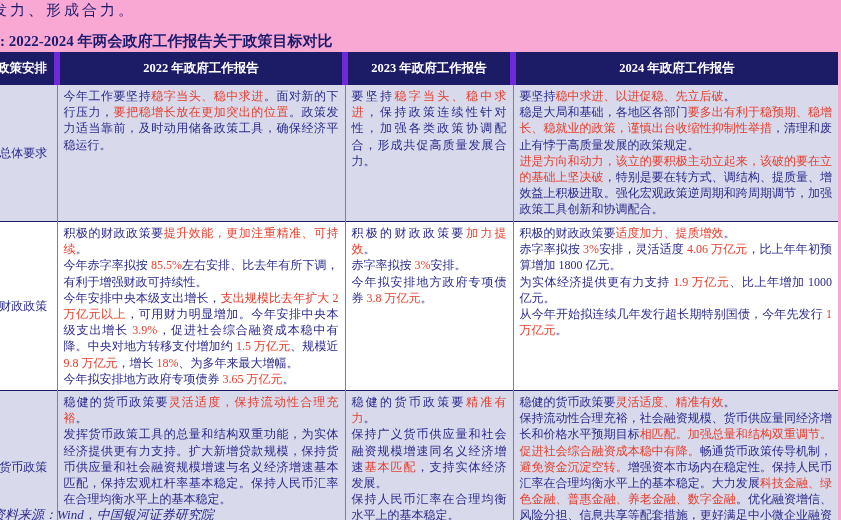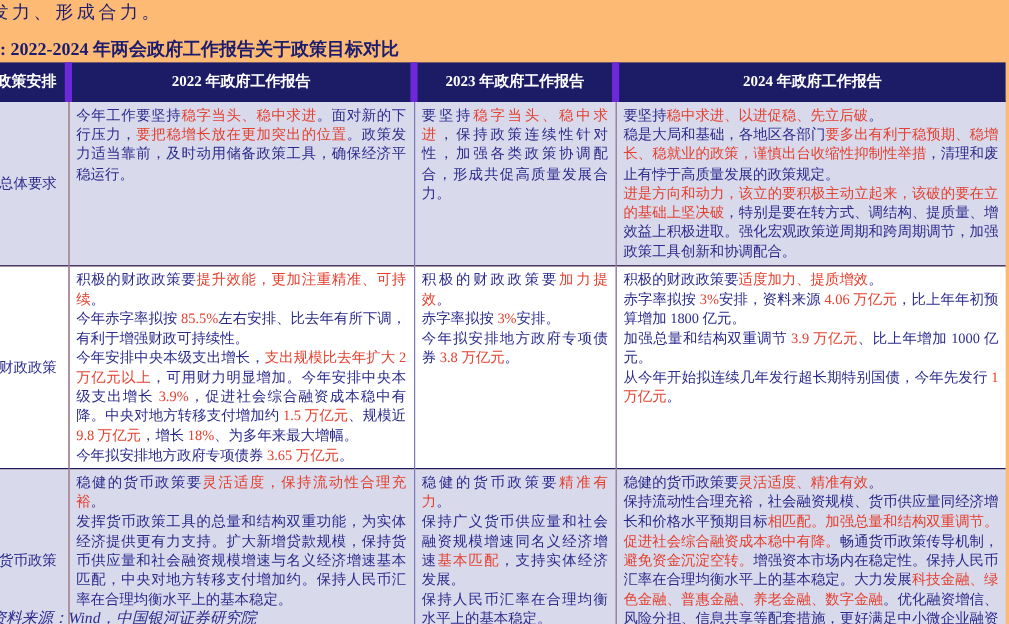--- a/index.html
+++ b/index.html
@@ -1,18 +1,18 @@
 <!DOCTYPE html>
 <html><head>
 <meta charset="utf-8">
 <style>
   html,body{margin:0;padding:0;background:#ffffff;}
   #viewport{
     position:relative;width:841px;height:520px;overflow:hidden;
-    background:#fdba74;
+    background:#f9a8d4;
     font-family:"Liberation Serif","DejaVu Serif",serif;
   }
   .sheet{position:absolute;left:-10px;top:0;width:850px;}
   .topline{
     position:absolute;left:2px;top:1px;width:840px;
     font-size:15px;letter-spacing:3px;color:#1c1c6e;white-space:nowrap;
   }
   .chart-title{
     position:absolute;left:10px;top:32px;width:840px;
     font-size:15px;font-weight:bold;color:#1c1c6e;white-space:nowrap;
@@ -102,30 +102,30 @@
               <div class="para"><span>今年安排中央本级支出增长，</span><span class="hl">支出规模比去年扩大 2 万亿元以上</span><span>，可用财力明显增加。今年安排中央本级支出增长 </span><span class="hl">3.9%</span><span>，促进社会综合融资成本稳中有降。中央对地方转移支付增加约 </span><span class="hl">1.5 万亿元</span><span>、规模近 </span><span class="hl">9.8 万亿元</span><span>，增长 </span><span class="hl">18%</span><span>、为多年来最大增幅。</span></div>
               <div class="para"><span>今年拟安排地方政府专项债券 </span><span class="hl">3.65 万亿元</span><span>。</span></div>
             </td>
           <td class="cell">
               <div class="para"><span>积极的财政政策要</span><span class="hl">加力提效</span><span>。</span></div>
               <div class="para"><span>赤字率拟按 </span><span class="hl">3%</span><span>安排。</span></div>
               <div class="para"><span>今年拟安排地方政府专项债券 </span><span class="hl">3.8 万亿元</span><span>。</span></div>
             </td>
           <td class="cell">
               <div class="para"><span>积极的财政政策要</span><span class="hl">适度加力、提质增效</span><span>。</span></div>
-              <div class="para"><span>赤字率拟按 </span><span class="hl">3%</span><span>安排，资料来源 </span><span class="hl">4.06 万亿元</span><span>，比上年年初预算增加 1800 亿元。</span></div>
-              <div class="para"><span>加强总量和结构双重调节 </span><span class="hl">3.9 万亿元</span><span>、比上年增加 1000 亿元。</span></div>
+              <div class="para"><span>赤字率拟按 </span><span class="hl">3%</span><span>安排，灵活适度 </span><span class="hl">4.06 万亿元</span><span>，比上年年初预算增加 1800 亿元。</span></div>
+              <div class="para"><span>为实体经济提供更有力支持 </span><span class="hl">1.9 万亿元</span><span>、比上年增加 1000 亿元。</span></div>
               <div class="para"><span>从今年开始拟连续几年发行超长期特别国债，今年先发行 </span><span class="hl">1 万亿元</span><span>。</span></div>
             </td>
         </tr>
         <tr>
           <td class="rowlabel">货币政策</td>
           <td class="cell">
               <div class="para"><span>稳健的货币政策要</span><span class="hl">灵活适度，保持流动性合理充裕</span><span>。</span></div>
-              <div class="para"><span>发挥货币政策工具的总量和结构双重功能，为实体经济提供更有力支持。扩大新增贷款规模，保持货币供应量和社会融资规模增速与名义经济增速基本匹配，中央对地方转移支付增加约。保持人民币汇率在合理均衡水平上的基本稳定。</span></div>
+              <div class="para"><span>发挥货币政策工具的总量和结构双重功能，为实体经济提供更有力支持。扩大新增贷款规模，保持货币供应量和社会融资规模增速与名义经济增速基本匹配，保持宏观杠杆率基本稳定。保持人民币汇率在合理均衡水平上的基本稳定。</span></div>
             </td>
           <td class="cell">
               <div class="para"><span>稳健的货币政策要</span><span class="hl">精准有力</span><span>。</span></div>
               <div class="para"><span>保持广义货币供应量和社会融资规模增速同名义经济增速</span><span class="hl">基本匹配</span><span>，支持实体经济发展。</span></div>
               <div class="para"><span>保持人民币汇率在合理均衡水平上的基本稳定。</span></div>
             </td>
           <td class="cell">
               <div class="para"><span>稳健的货币政策要</span><span class="hl">灵活适度、精准有效</span><span>。</span></div>
               <div class="para"><span>保持流动性合理充裕，社会融资规模、货币供应量同经济增长和价格水平预期目标</span><span class="hl">相匹配。加强总量和结构双重调节。促进社会综合融资成本稳中有降。</span><span>畅通货币政策传导机制，</span><span class="hl">避免资金沉淀空转。</span><span>增强资本市场内在稳定性。保持人民币汇率在合理均衡水平上的基本稳定。大力发展</span><span class="hl">科技金融、绿色金融、普惠金融、养老金融、数字金融</span><span>。优化融资增信、风险分担、信息共享等配套措施，更好满足中小微企业融资需求。</span></div>
             </td>

